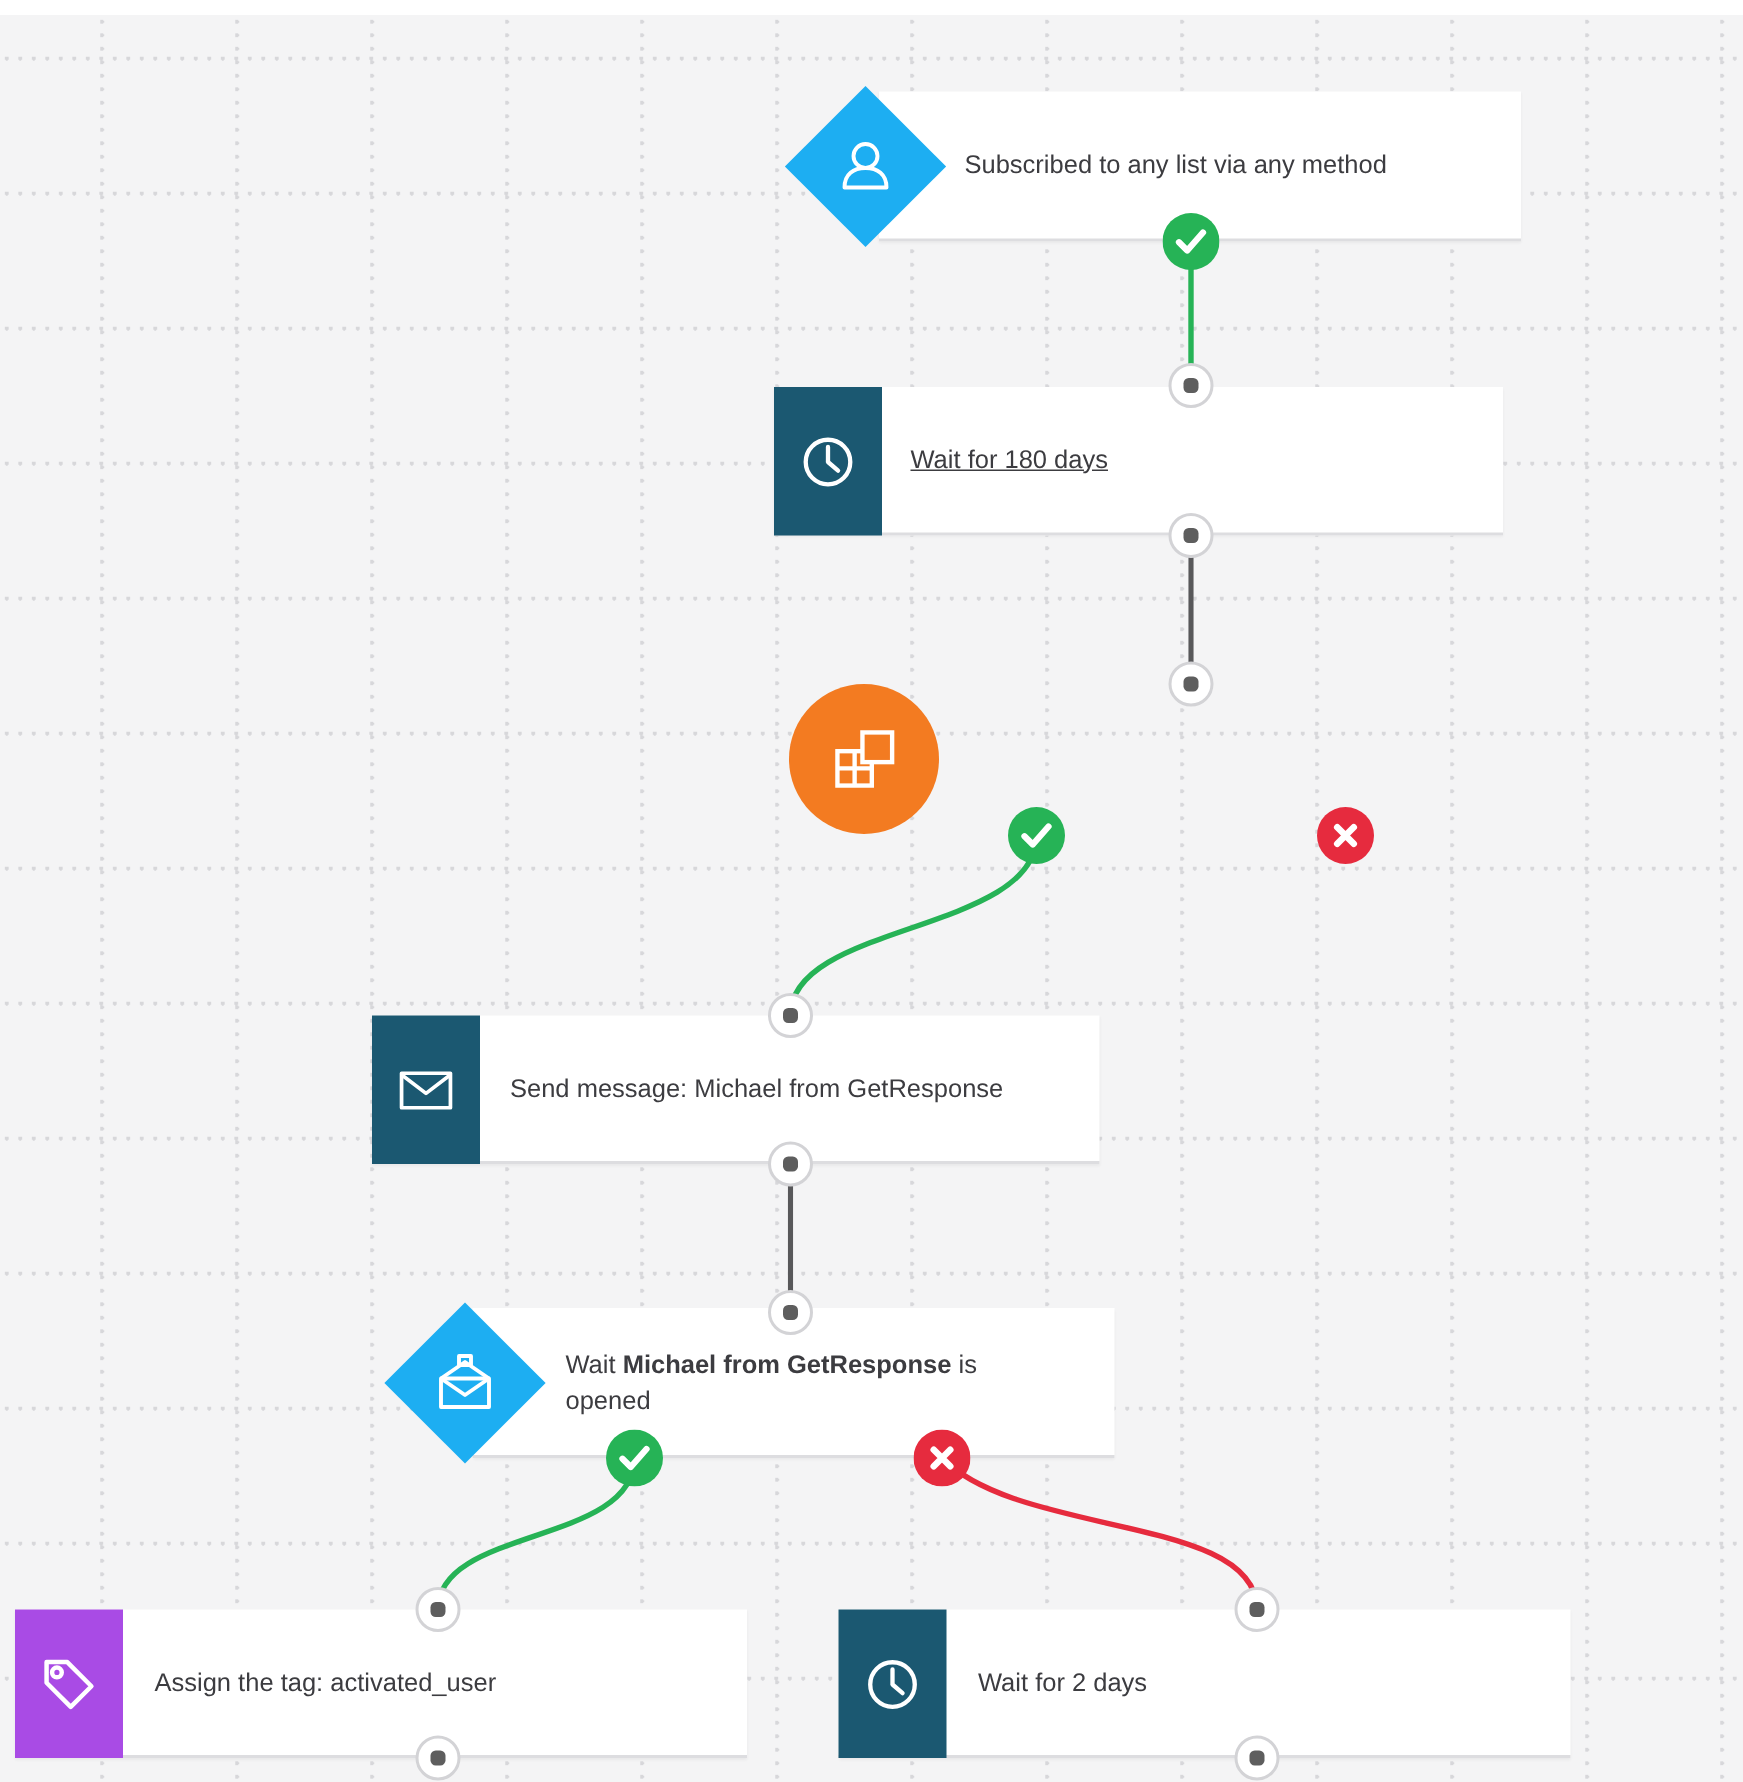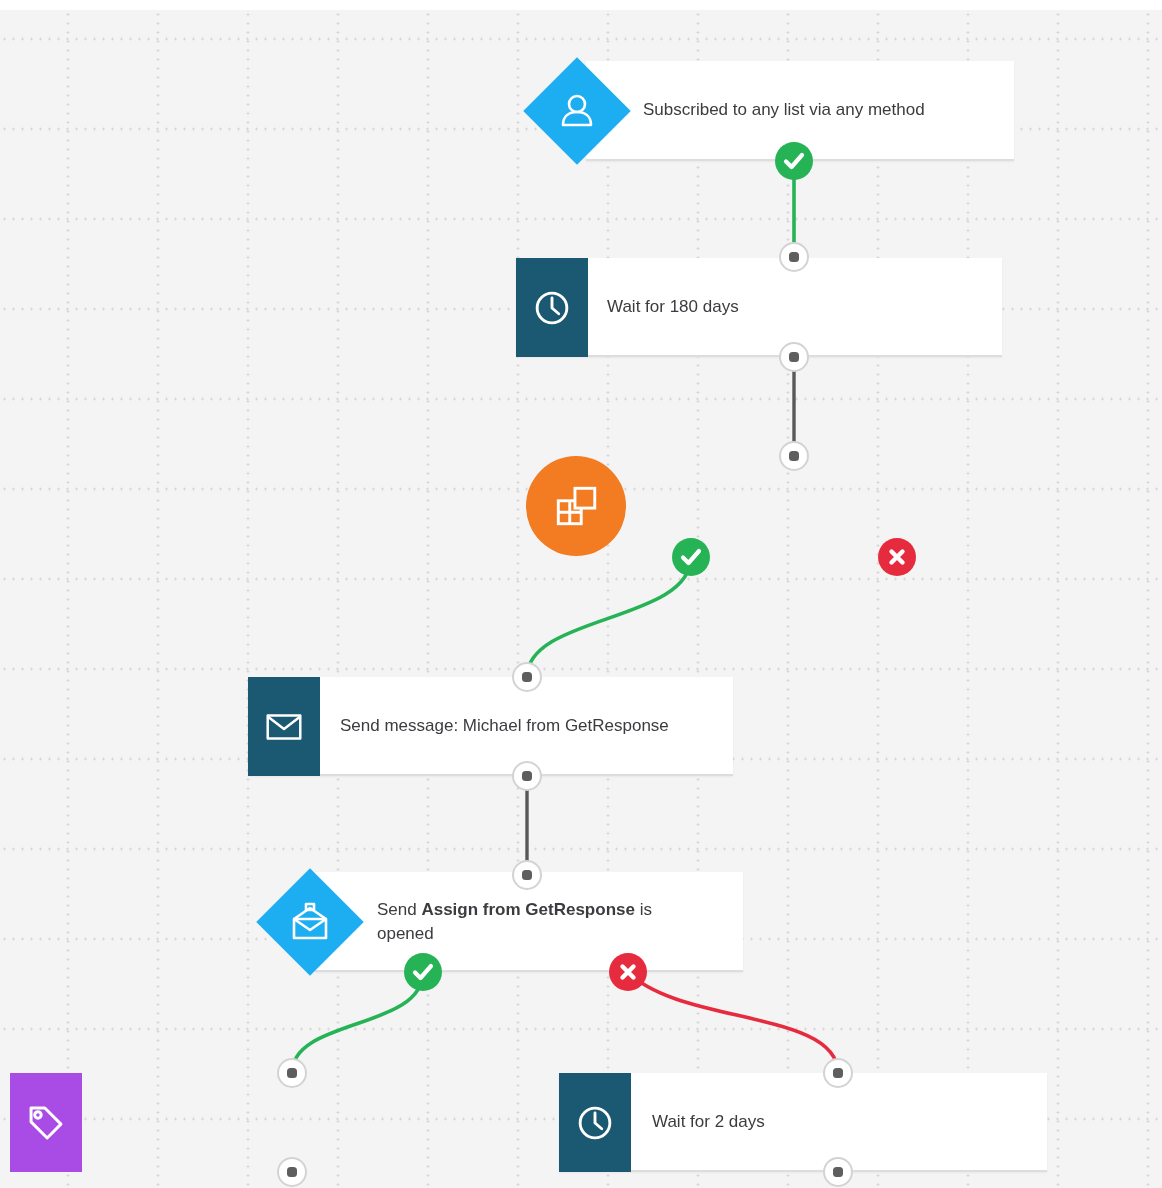--- a/index.html
+++ b/index.html
@@ -54,21 +54,21 @@
   </div>
   <div class="shape diamond" style="left:539px;top:63px;background:#1daef2;"></div>
   <svg class="shape" style="left:553px;top:77px;" width="48" height="48" viewBox="0 0 48 48">
     <g fill="none" stroke="#ffffff" stroke-width="2.6" stroke-linejoin="round">
       <circle cx="24" cy="17" r="8"></circle>
       <path d="M10 38 c0 -9 6 -13 14 -13 s14 4 14 13 z"></path>
     </g>
   </svg>
 
   <div class="card" style="left:516px;top:248px;width:486px;height:99px;">
-    <div class="title" style="left:91px;width:370px;">Wait for 180 days</div>
+    <div class="title" style="left:91px;width:370px;text-decoration:underline;">Wait for 180 days</div>
   </div>
   <div class="shape sq-icon" style="left:516px;top:248px;width:72px;height:99px;background:#1b5871;">
     <svg width="46" height="46" viewBox="0 0 48 48">
       <g fill="none" stroke="#ffffff" stroke-width="3" stroke-linecap="round">
         <circle cx="24" cy="24" r="15.5"></circle>
         <path d="M24 24 V13.5 M24 24 L31 30"></path>
       </g>
     </svg>
   </div>
 
@@ -88,32 +88,35 @@
   <div class="shape sq-icon" style="left:248px;top:667px;width:72px;height:99px;background:#1b5871;">
     <svg width="46" height="46" viewBox="0 0 48 48">
       <g fill="none" stroke="#ffffff" stroke-width="2.6" stroke-linejoin="round">
         <rect x="7" y="12" width="34" height="24"></rect>
         <path d="M7 13 L24 26 L41 13"></path>
       </g>
     </svg>
   </div>
 
   <div class="card" style="left:315px;top:862px;width:428px;height:100px;">
-    <div class="title" style="left:62px;width:326px;display:block;padding-top:26px;box-sizing:border-box;"><span>Send </span><b>Assign from GetResponse</b><span> is opened</span></div>
+    <div class="title" style="left:62px;width:326px;display:block;padding-top:26px;box-sizing:border-box;"><span>Wait </span><b>Michael from GetResponse</b><span> is opened</span></div>
   </div>
   <div class="shape diamond" style="left:272px;top:874px;background:#1daef2;"></div>
   <svg class="shape" style="left:284px;top:886px;" width="52" height="52" viewBox="0 0 52 52">
     <g fill="none" stroke="#ffffff" stroke-width="2.6" stroke-linejoin="round">
       <rect x="22" y="8" width="8" height="6"></rect>
       <path d="M10 23 L26 12 L42 23"></path>
       <rect x="10" y="23" width="32" height="19"></rect>
       <path d="M10 23 L26 34 L42 23"></path>
     </g>
   </svg>
 
+  <div class="card" style="left:10px;top:1063px;width:488px;height:99px;">
+    <div class="title" style="left:93px;width:370px;">Assign the tag: activated_user</div>
+  </div>
   <div class="shape sq-icon" style="left:10px;top:1063px;width:72px;height:99px;background:#a94be5;">
     <svg width="46" height="46" viewBox="0 0 40 40">
       <g fill="none" stroke="#ffffff" stroke-width="2.6" stroke-linejoin="round">
         <path d="M7 7 h12 l14 14 -12 12 -14 -14 z"></path>
         <circle cx="13" cy="13" r="2.8"></circle>
       </g>
     </svg>
   </div>
 
   <div class="card" style="left:559px;top:1063px;width:488px;height:99px;padding-left:16px;">

